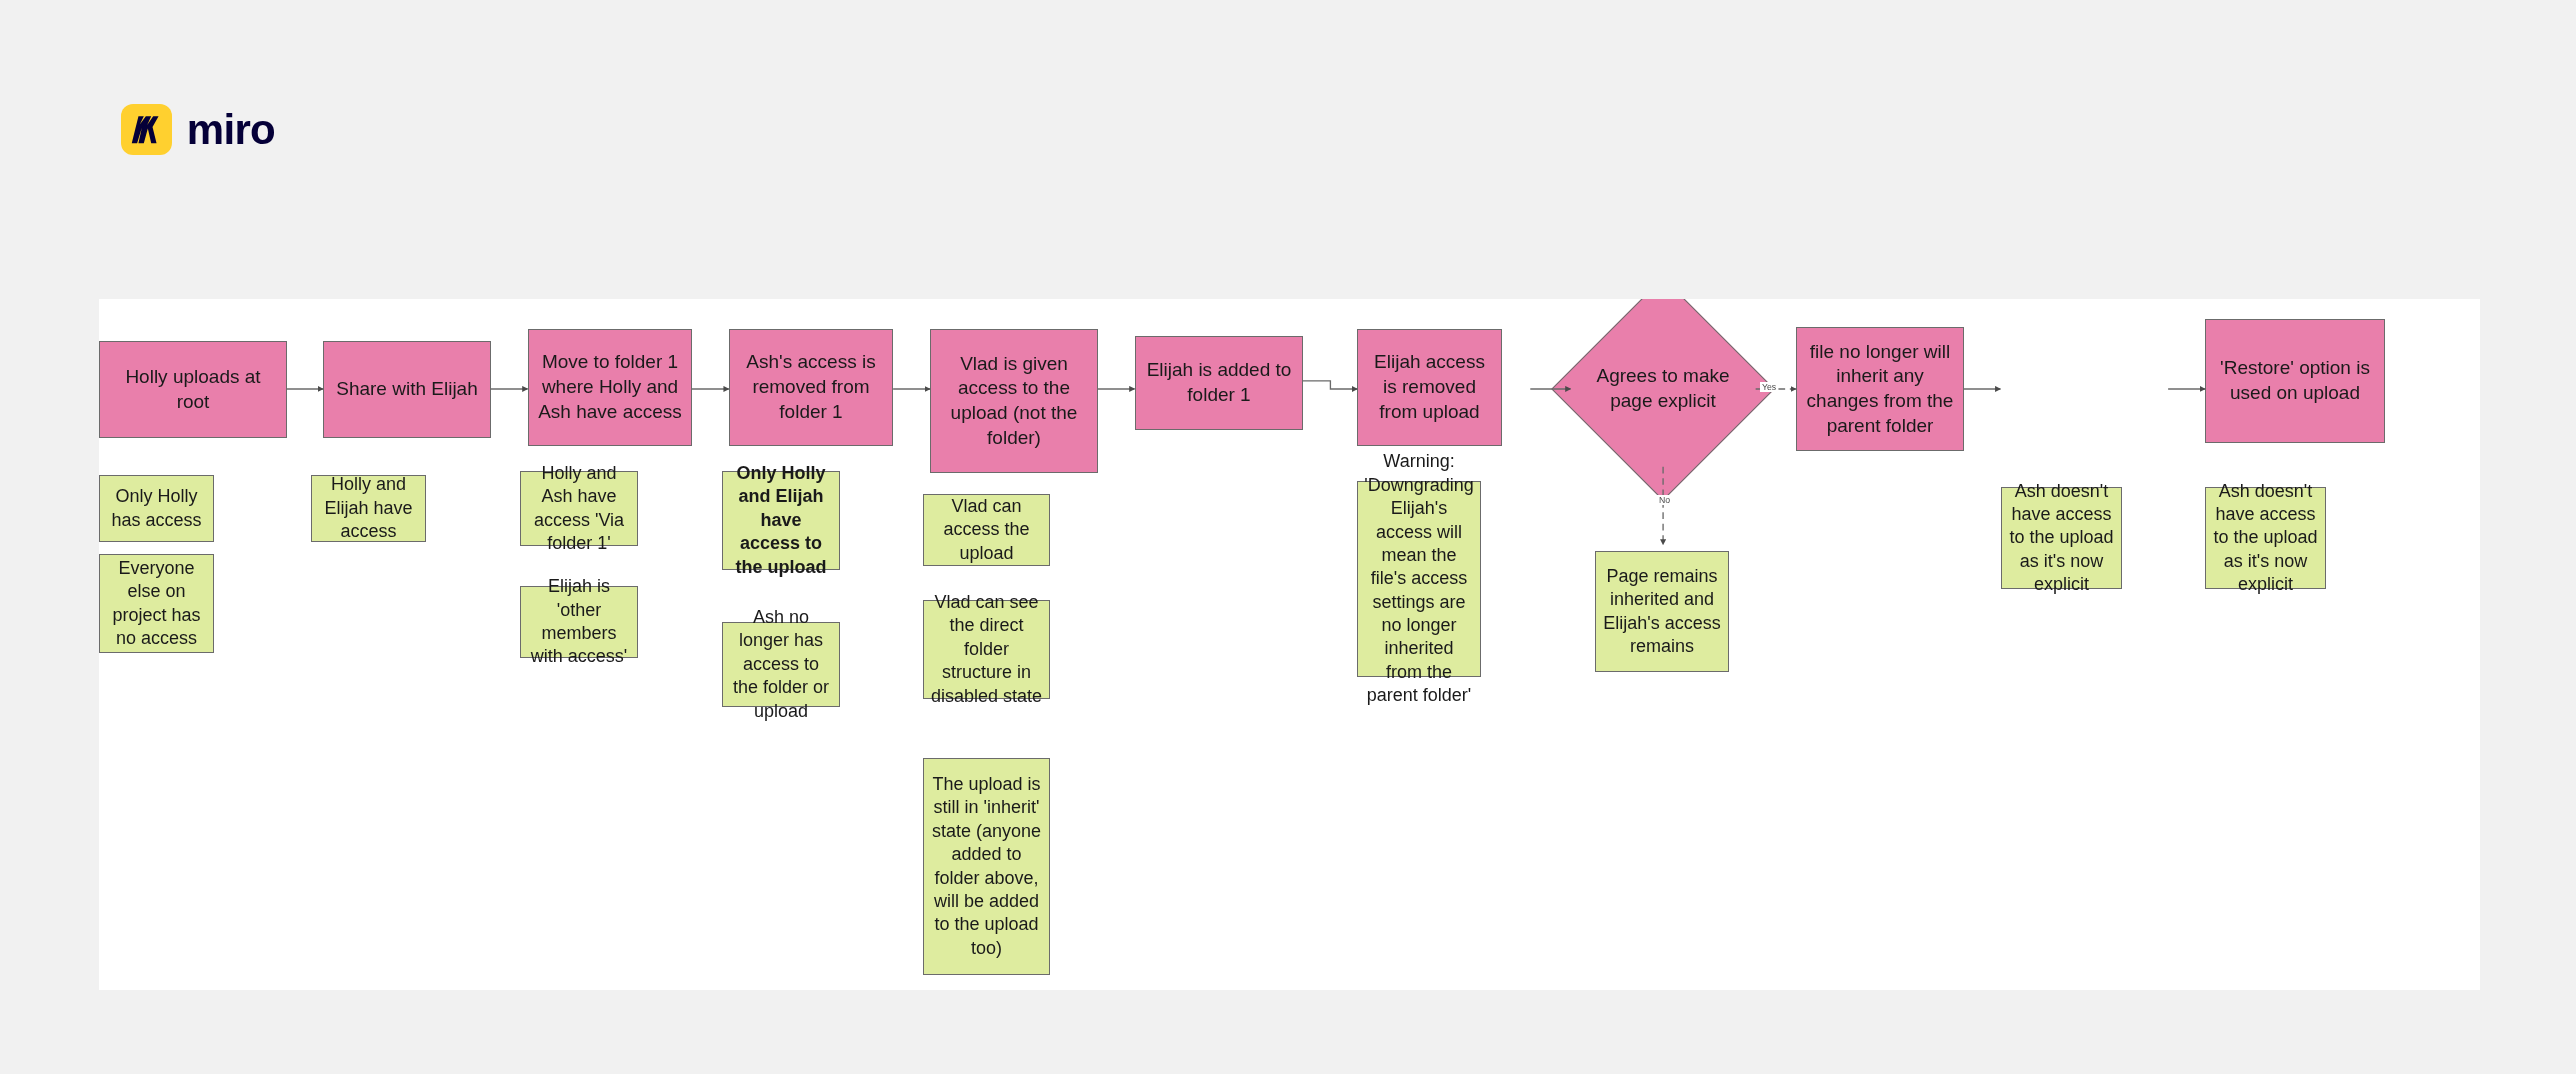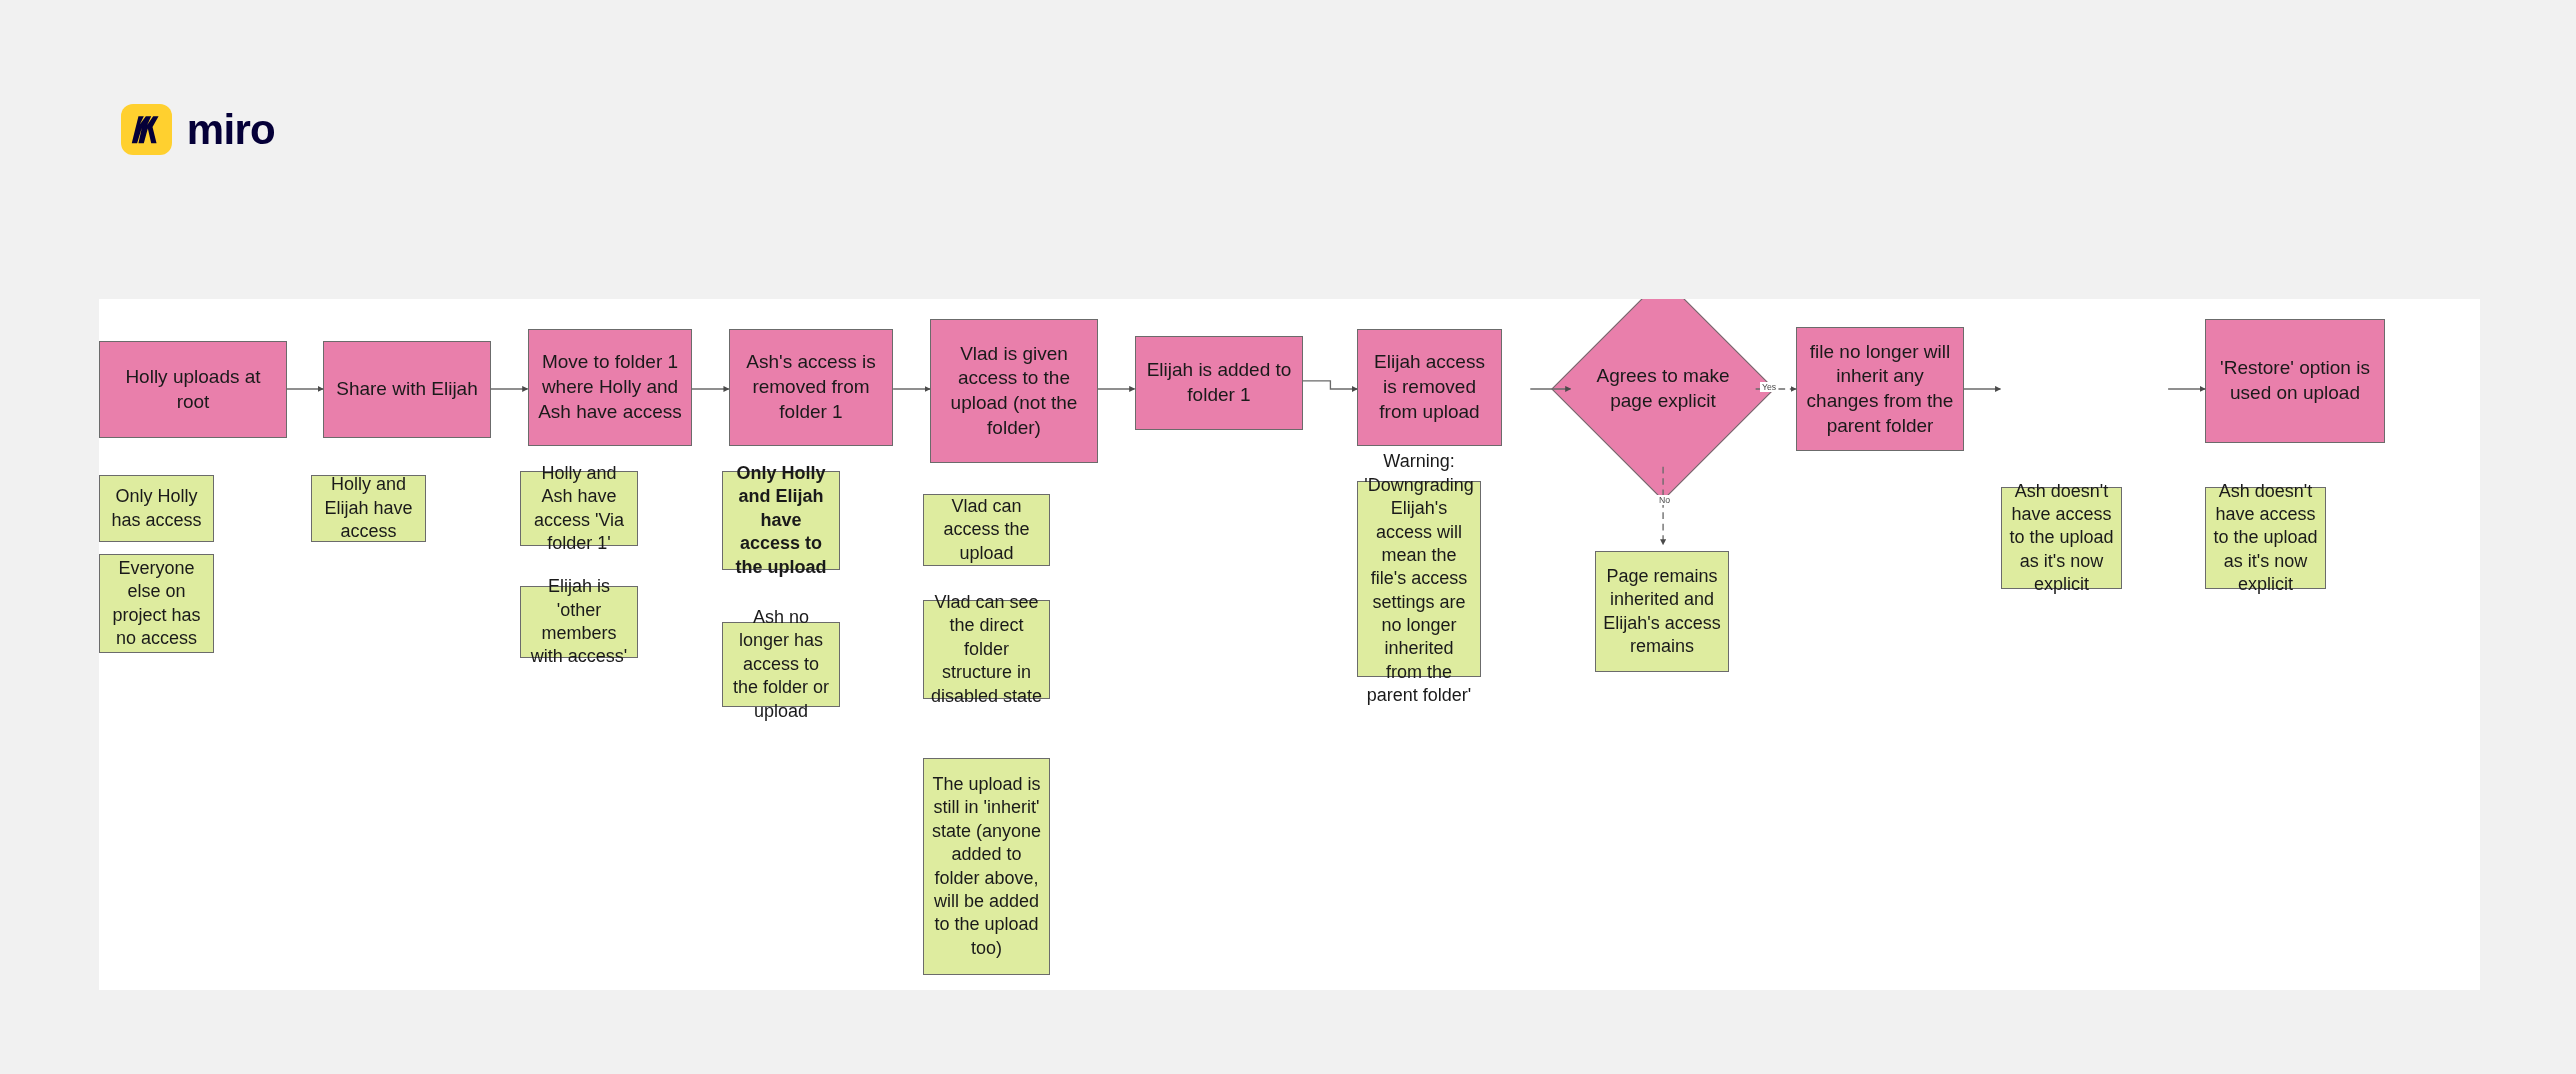--- a/index.html
+++ b/index.html
@@ -175,21 +175,21 @@
   </div>
 
   <div class="node process" style="left:429px; top:30px; width:164px; height:117px;">
     <span>Move to folder 1 where Holly and Ash have access</span>
   </div>
 
   <div class="node process" style="left:630px; top:30px; width:164px; height:117px;">
     <span>Ash's access is removed from folder 1</span>
   </div>
 
-  <div class="node process" style="left:831px; top:20px; width:168px; height:144px;">
+  <div class="node process" style="left:831px; top:30px; width:168px; height:144px;">
     <span>Vlad is given access to the upload (not the folder)</span>
   </div>
 
   <div class="node process" style="left:1036px; top:37px; width:168px; height:94px;">
     <span>Elijah is added to folder 1</span>
   </div>
 
   <div class="node process" style="left:1258px; top:30px; width:145px; height:117px;">
     <span>Elijah access is removed from upload</span>
   </div>

